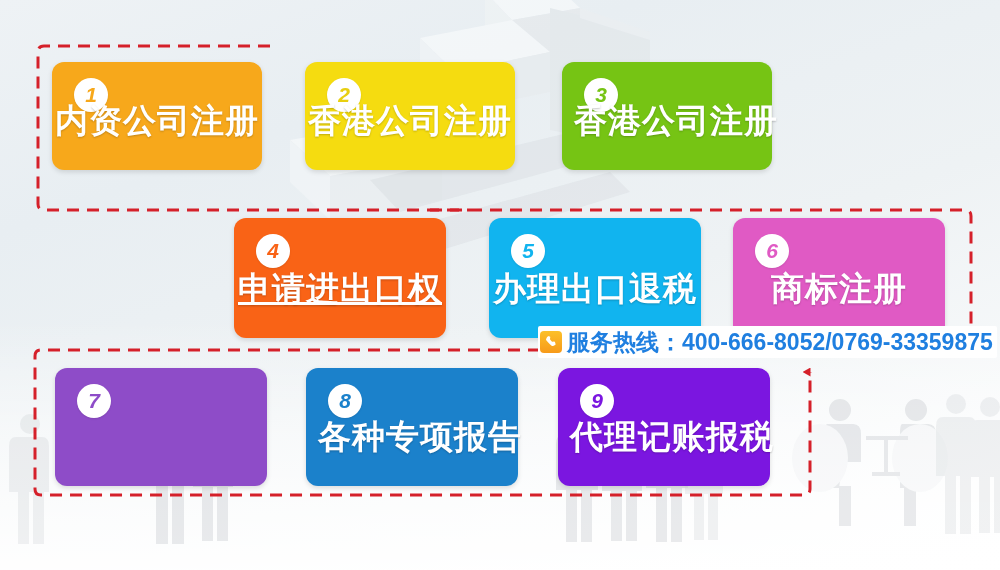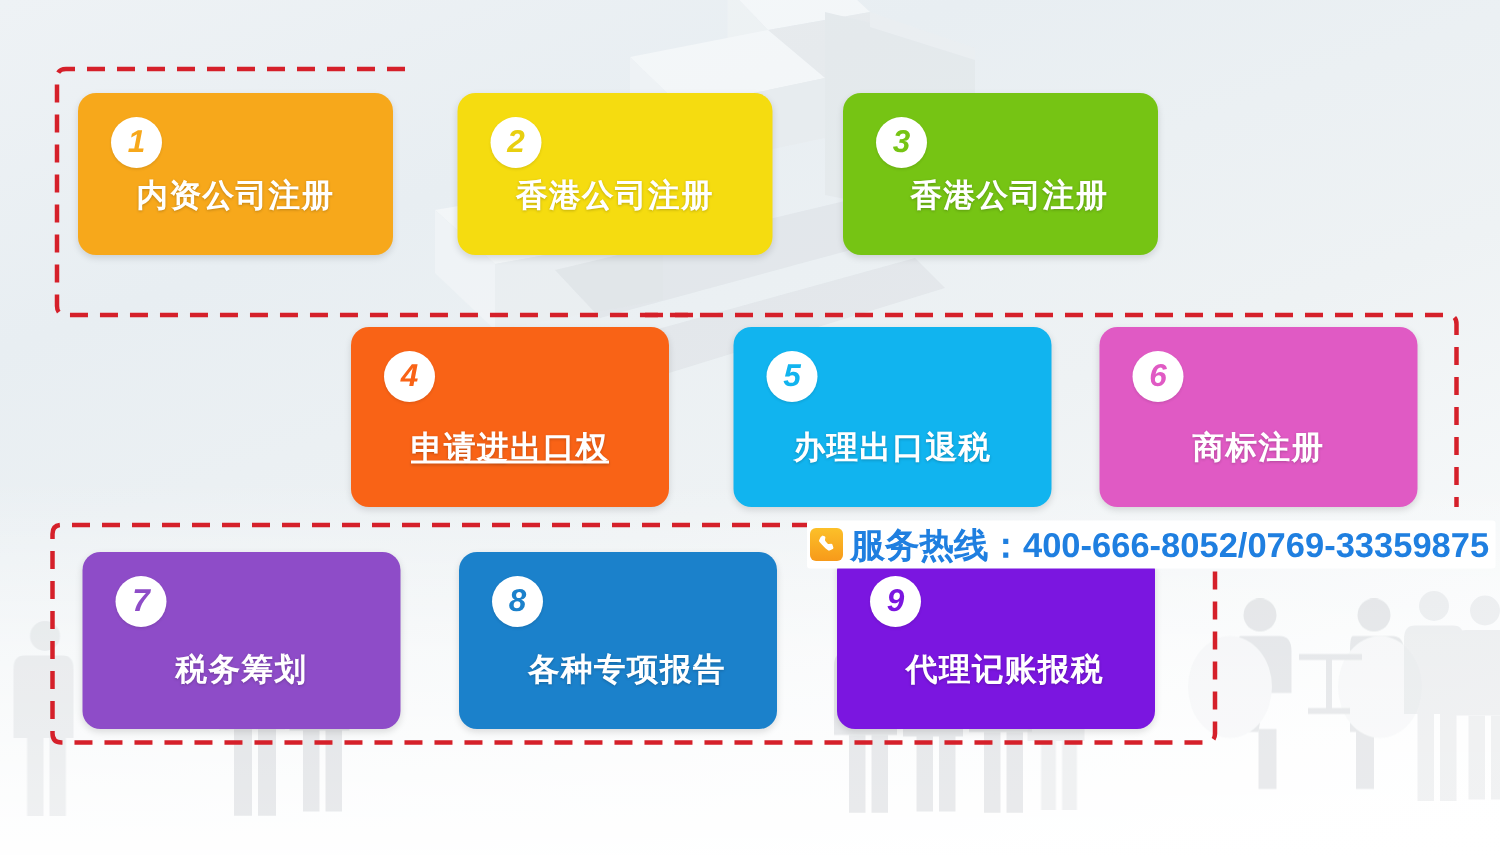--- a/index.html
+++ b/index.html
@@ -90,37 +90,37 @@
     text-align: center;
     box-shadow: 0 1px 2px rgba(0,0,0,.10);
   }
   .card .card-label {
     position: absolute;
     left: 0;
     right: 0;
     bottom: 26px;
     text-align: center;
     color: #ffffff;
-    font-size: 21px;
+    font-size: 33px;
     font-weight: bold;
     letter-spacing: 1px;
     text-shadow: 0 1px 2px rgba(0,0,0,.22);
     white-space: nowrap;
   }
 
   
   .row1 { top: 62px;  height: 108px; width: 210px; }
   .row2 { top: 218px; height: 120px; width: 212px; }
   .row3 { top: 368px; height: 118px; width: 212px; }
 
   
   #hotline {
     position: absolute;
     left: 538px;
-    top: 347px;
+    top: 326px;
     height: 30px;
     display: flex;
     align-items: center;
     gap: 5px;
     background: #ffffff;
     padding: 1px 4px 1px 2px;
     border-radius: 2px;
   }
   #hotline .phone-icon {
     width: 22px;
@@ -295,21 +295,20 @@
       <div class="card row2" style="left: 489px; background: rgb(17, 180, 239);">
         <span class="badge" style="color: rgb(17, 180, 239);">5</span>
         <span class="card-label" style="color: rgb(255, 255, 255);">办理出口退税</span>
       </div>
       <div class="card row2" style="left: 733px; background: rgb(224, 90, 196);">
         <span class="badge" style="color: rgb(224, 90, 196);">6</span>
         <span class="card-label" style="color: rgb(255, 255, 255);">商标注册</span>
       </div>
       <div class="card row3" style="left: 55px; background: rgb(142, 76, 200);">
         <span class="badge" style="color: rgb(142, 76, 200);">7</span>
-        <span class="card-label" style="color: rgb(255, 255, 255);">税务筹划</span>
       </div>
       <div class="card row3" style="left: 306px; background: rgb(27, 129, 203);">
         <span class="badge" style="color: rgb(27, 129, 203);">8</span>
         <span class="card-label" style="color: rgb(255, 255, 255); padding-left: 12px;">各种专项报告</span>
       </div>
       <div class="card row3" style="left: 558px; background: rgb(123, 22, 224);">
         <span class="badge" style="color: rgb(123, 22, 224);">9</span>
         <span class="card-label" style="color: rgb(255, 255, 255); padding-left: 12px;">代理记账报税</span>
       </div>
     </div>

